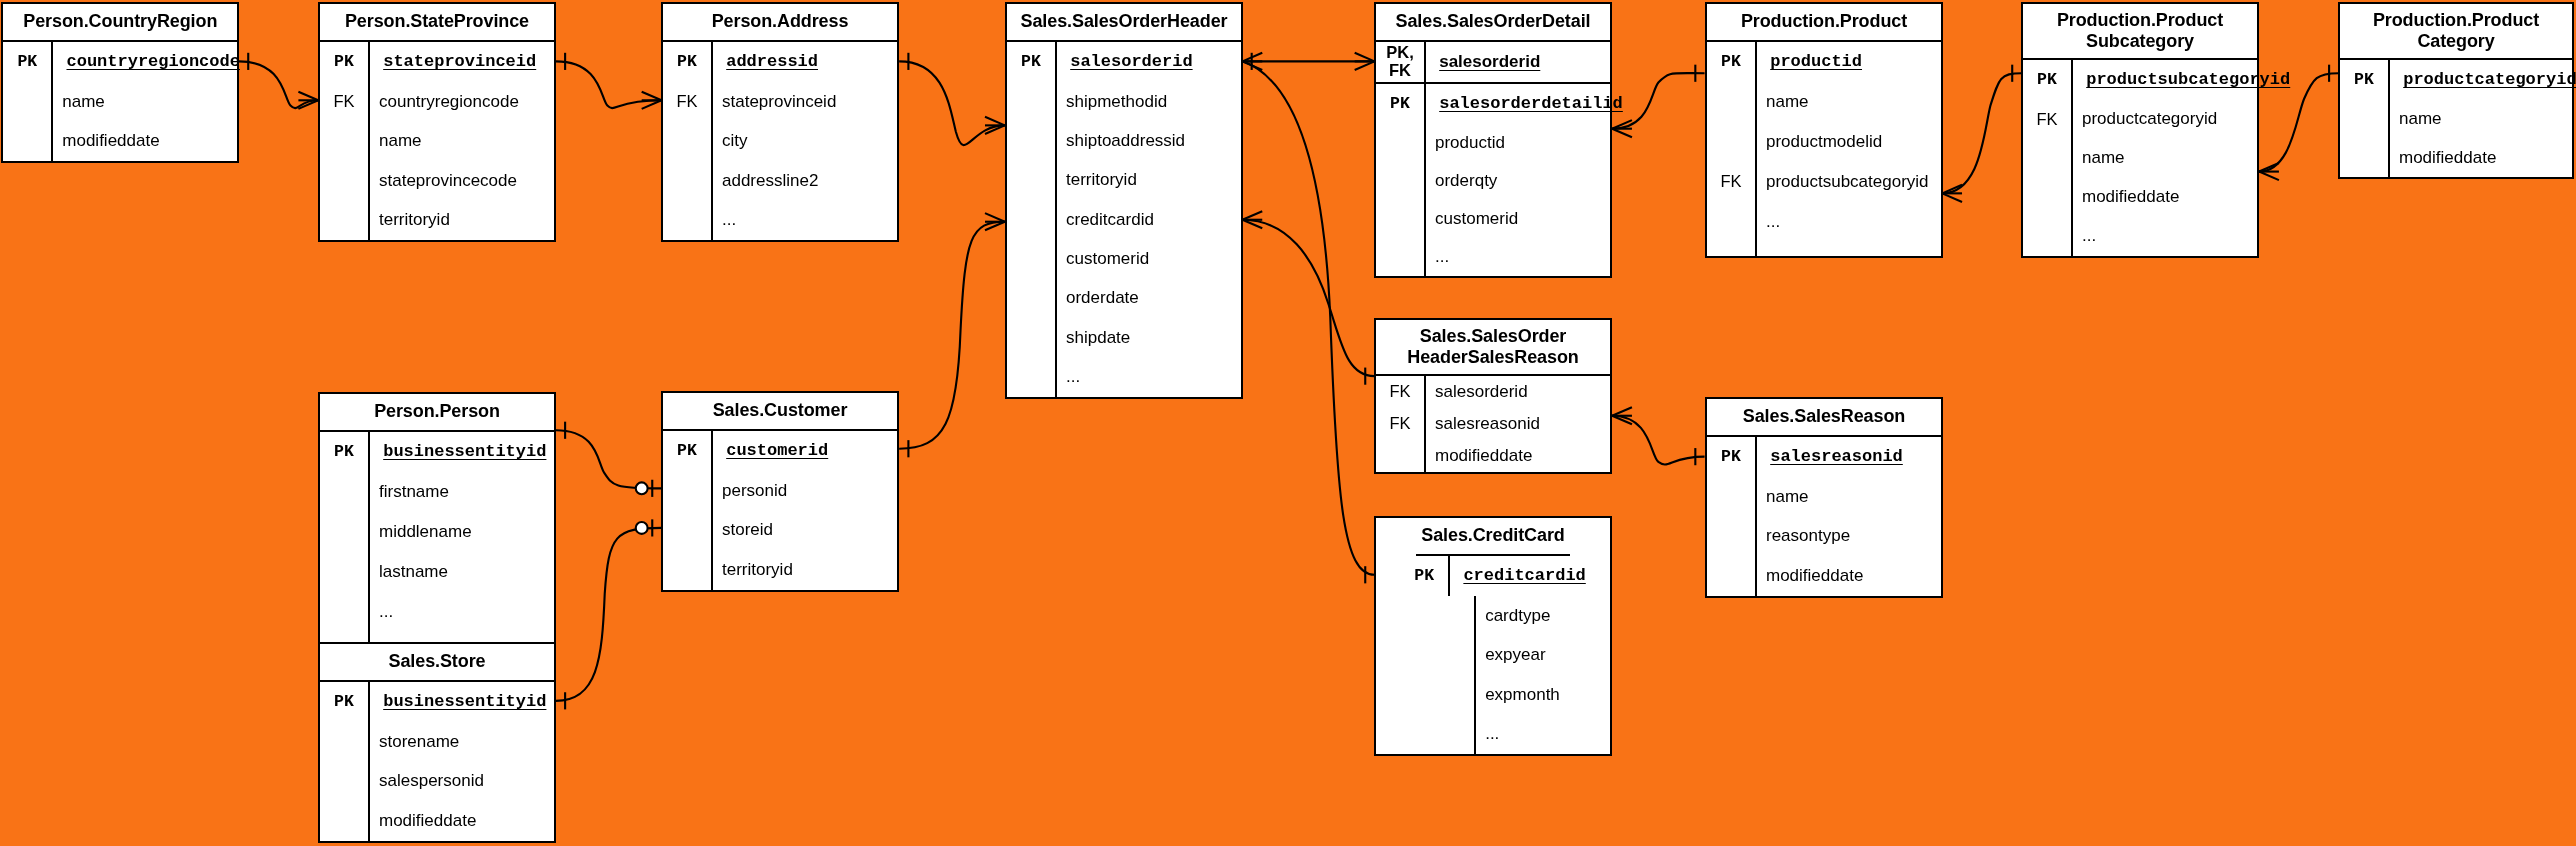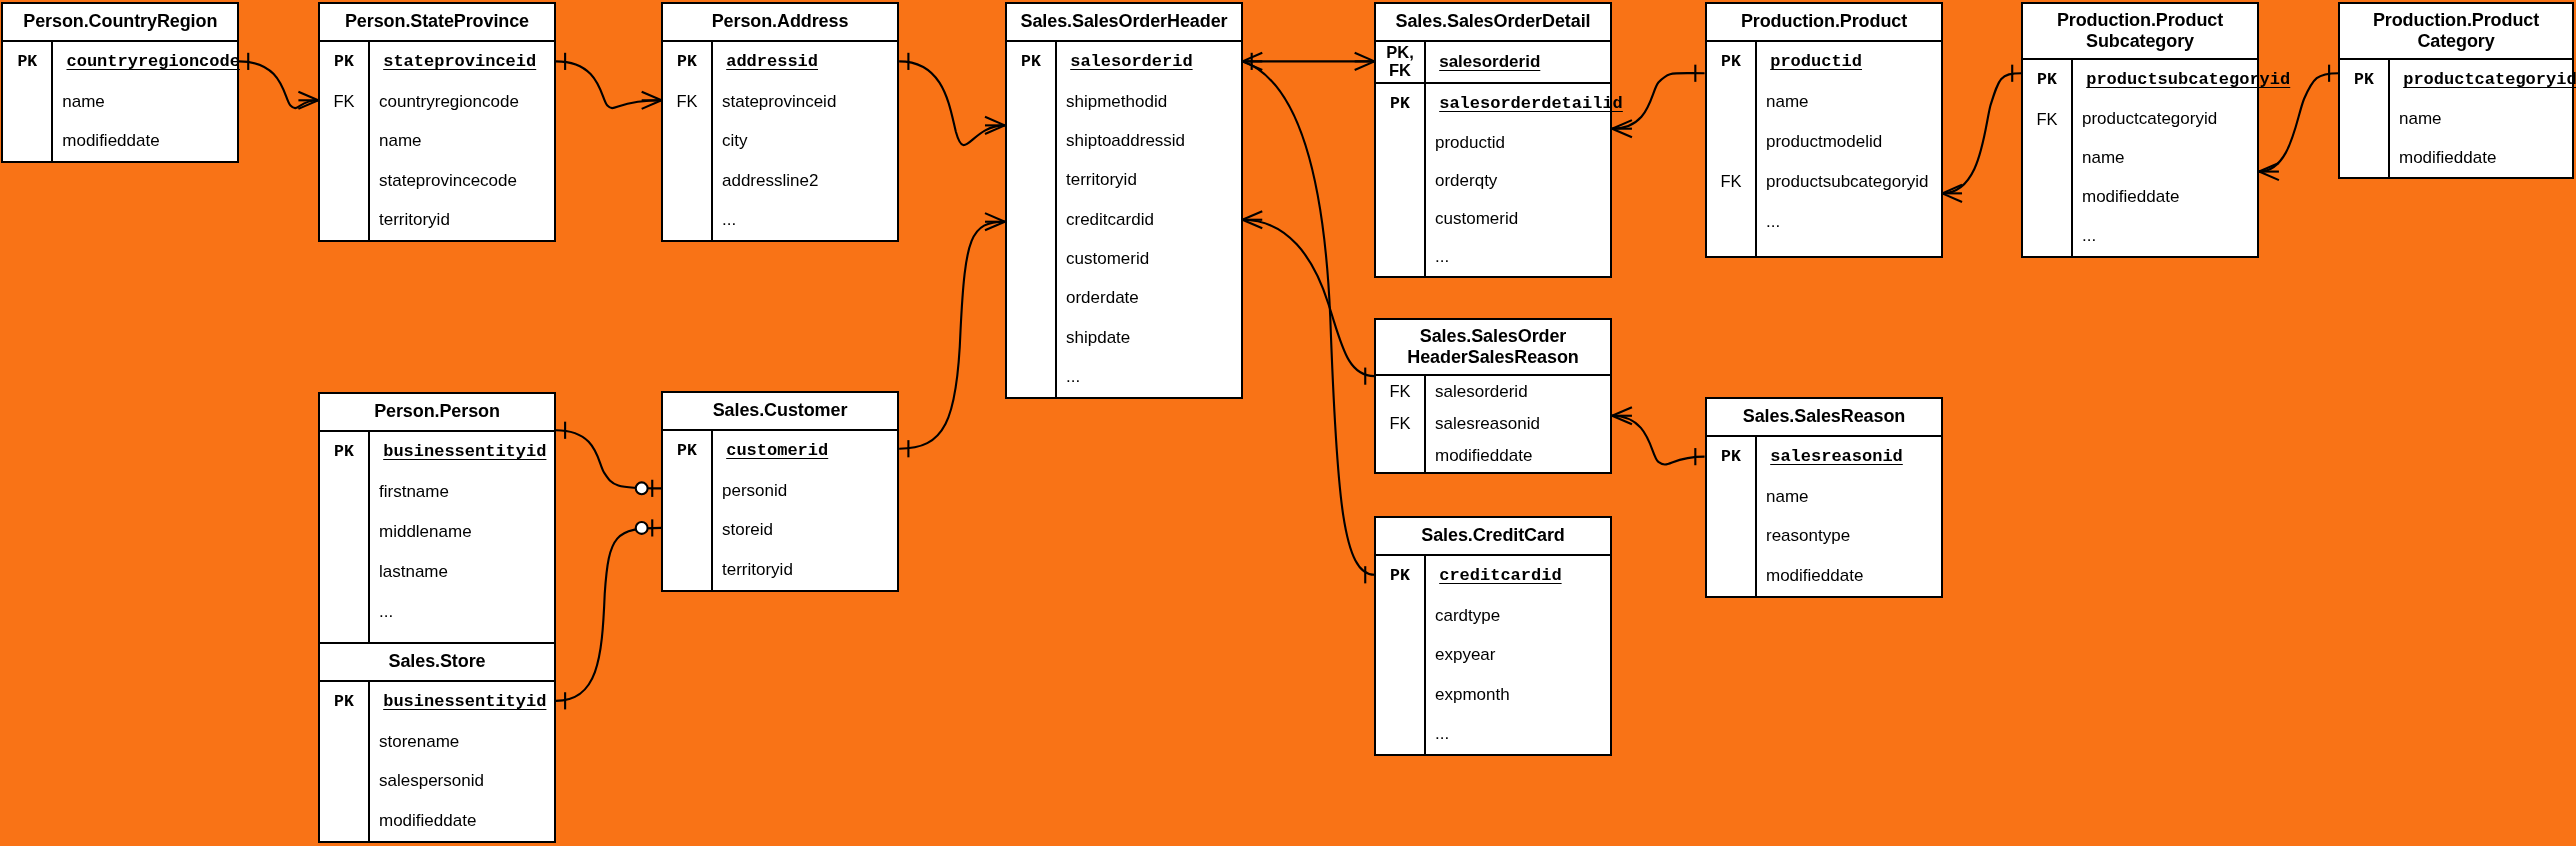--- a/index.html
+++ b/index.html
@@ -567,21 +567,21 @@
             <div class="attr-spacer"></div>
           </div>
           <div class="attr-namecol">
             <div class="aname">name</div>
             <div class="aname">reasontype</div>
             <div class="aname">modifieddate</div>
             <div class="attr-spacer"></div>
           </div>
         </div>
       </div>
-      <div class="entity" style="left: 1374px; top: 516px; width: 238px; height: 240px;">
+      <div class="entity" style="left: 1374px; top: 516px; width: 238px; height: 240px; align-items: center;">
         <div class="entity-title" style="white-space: pre-line;">Sales.CreditCard</div>
         <div class="key-rows">
           <div class="row keyrow">
             <div class="kcell pk">PK</div>
             <div class="fcell pkname">creditcardid</div>
           </div>
         </div>
         <div class="attr-block">
           <div class="attr-keycol">
             <div class="ktag"></div>

